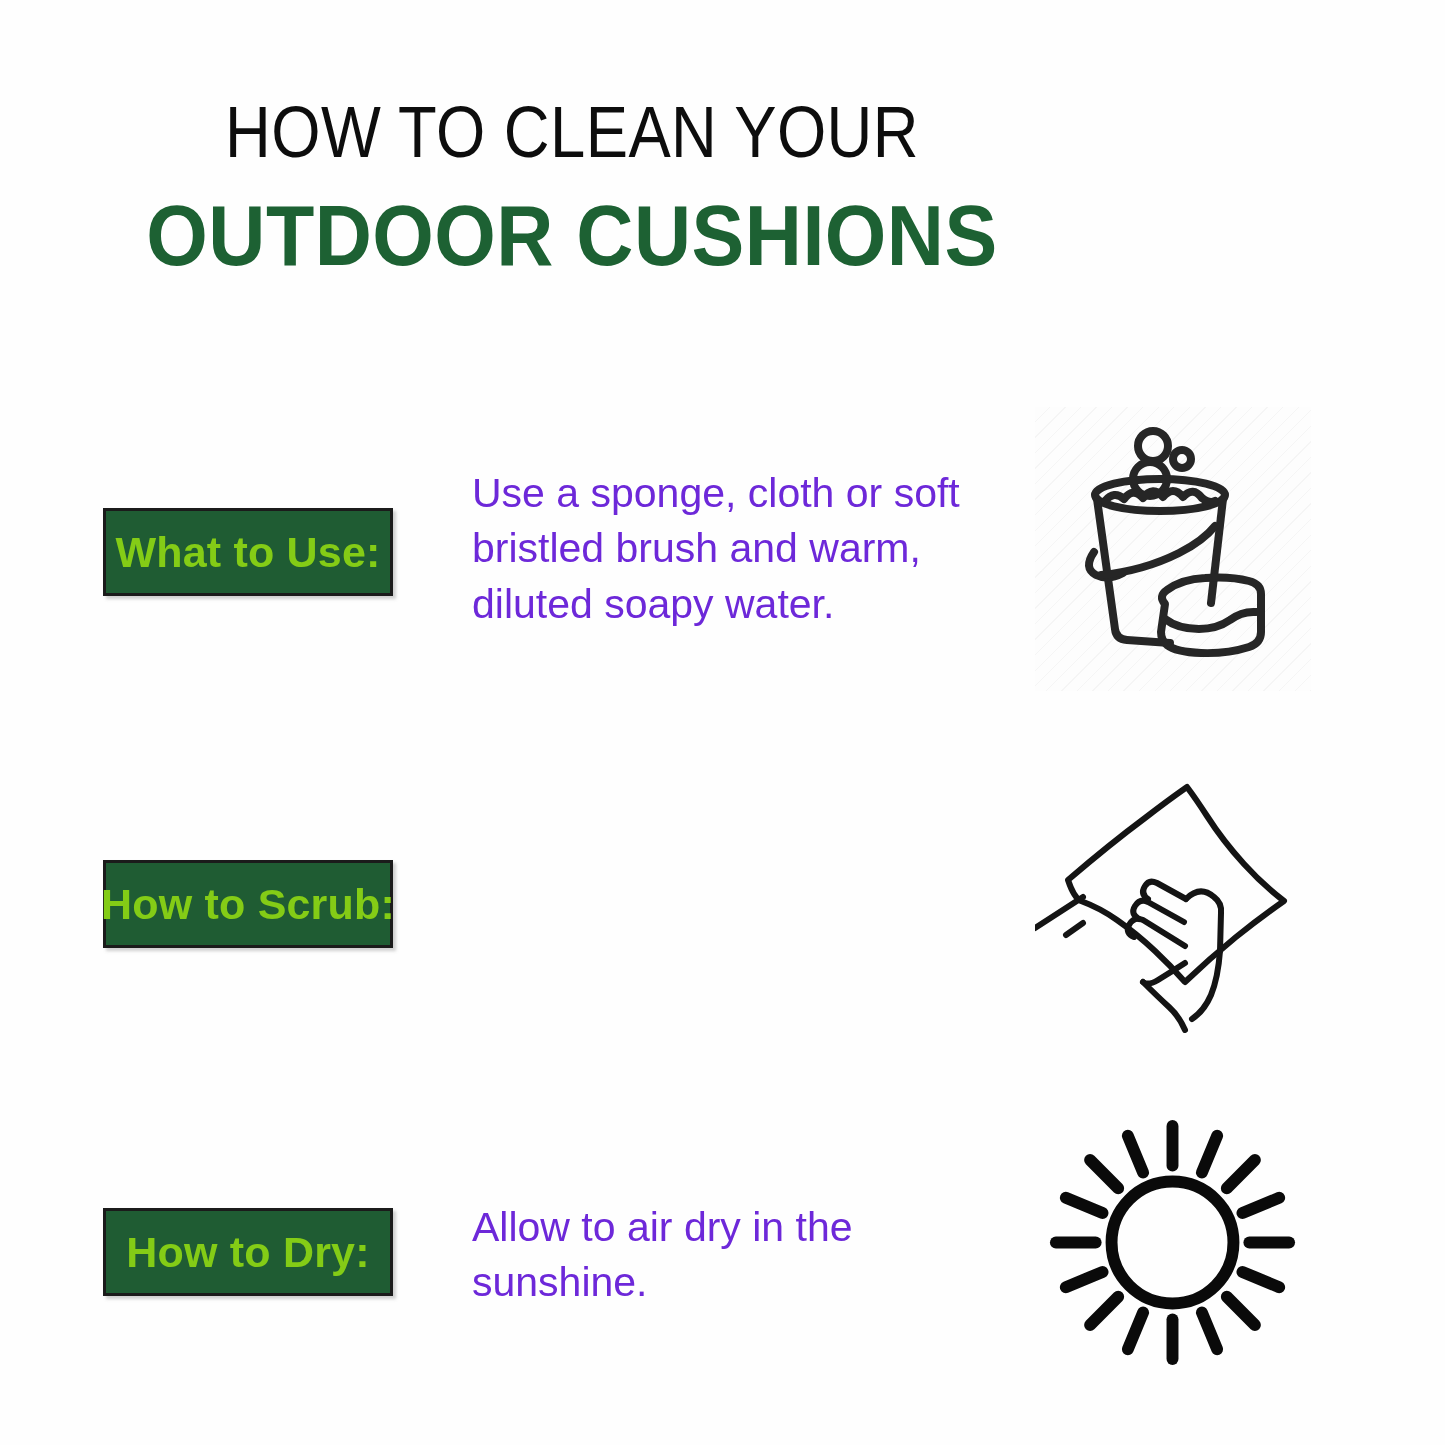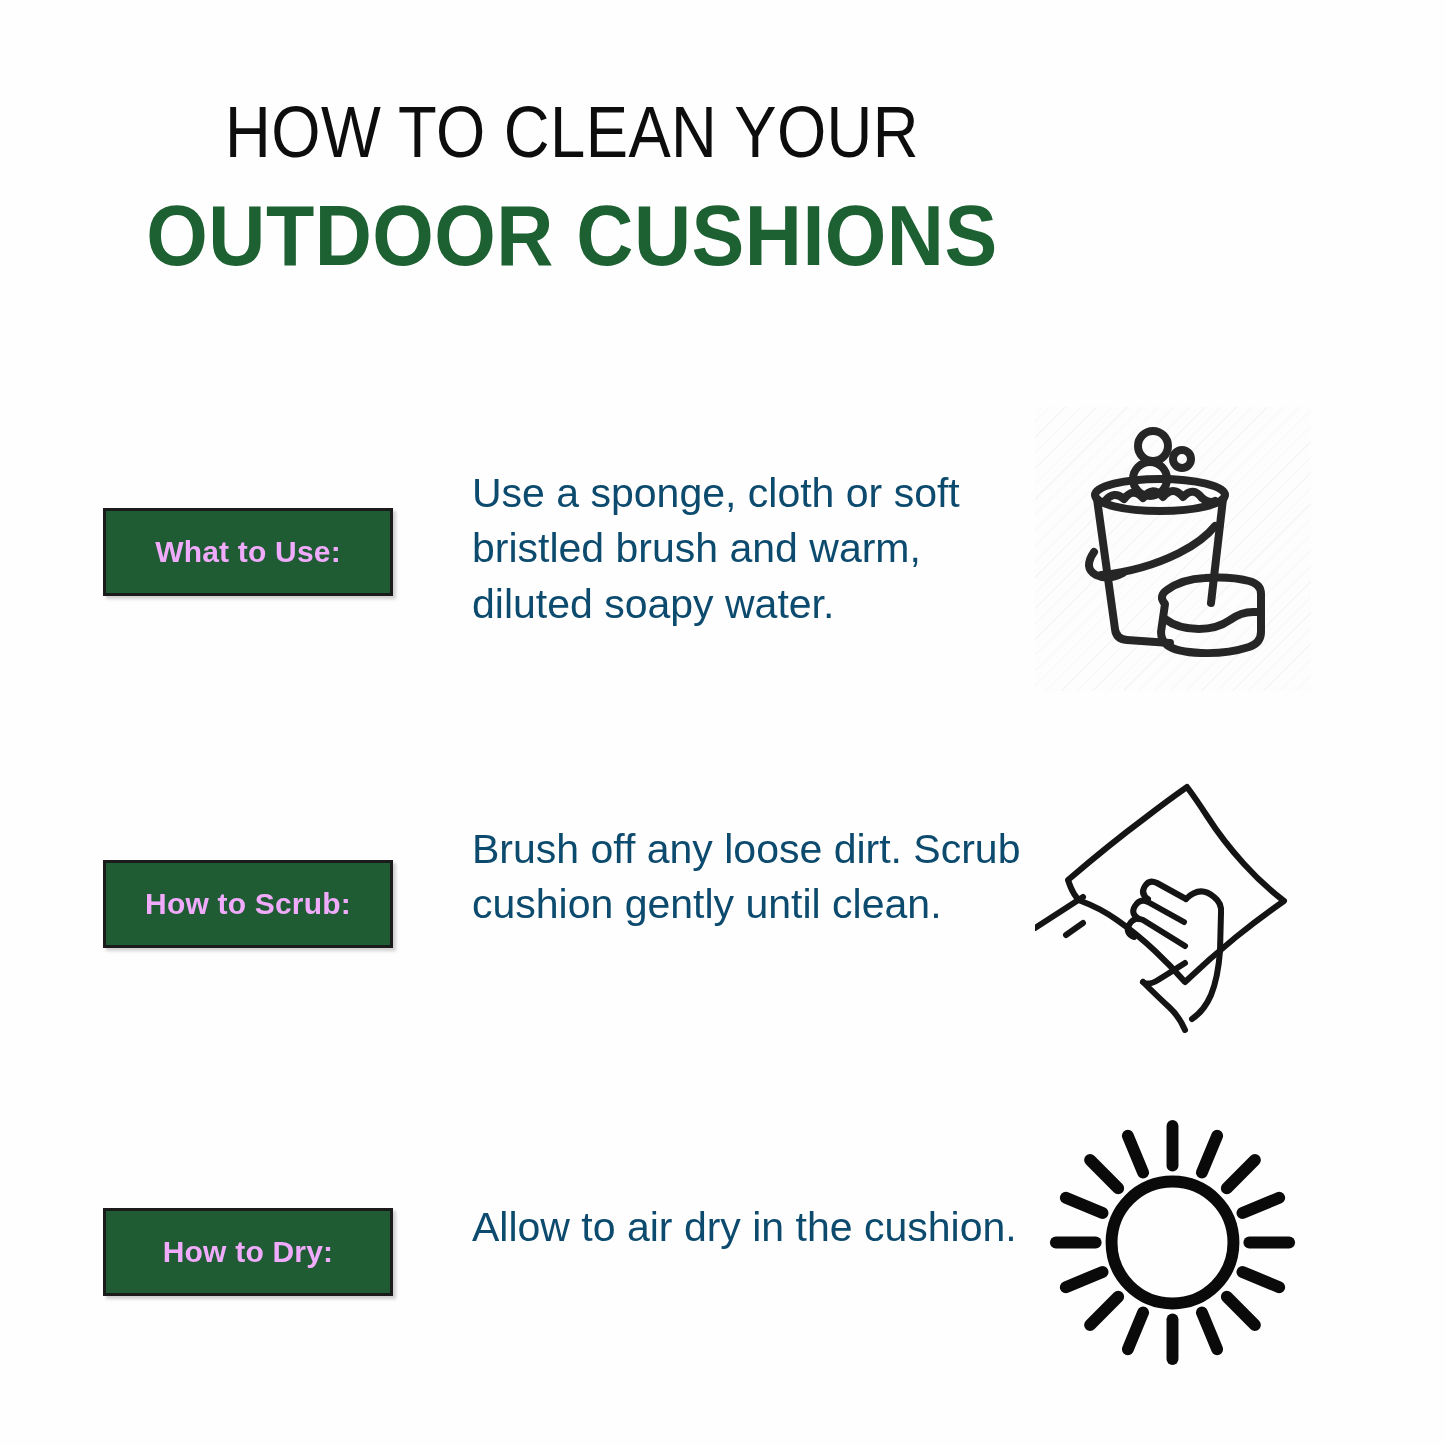--- a/index.html
+++ b/index.html
@@ -76,35 +76,35 @@
     box-shadow: 3px 3px 3px rgba(120,120,120,0.35);
     display: flex;
     align-items: center;
     justify-content: center;
   }
   #row-0 .label-box { top: 108px; }
   #row-1 .label-box { top: 100px; }
   #row-2 .label-box { top: 108px; align-items: center; }
 
   .label-text {
-    color: #f0abfc;
-    font-size: 30px;
+    color: #84cc16;
+    font-size: 43px;
     font-weight: 700;
     letter-spacing: 0.2px;
     white-space: nowrap;
     font-family: "Liberation Sans", sans-serif;
   }
 
   .body-text {
     position: absolute;
     left: 472px;
     width: 560px;
     font-size: 41px;
     line-height: 1.35;
-    color: #0c4a6e;
+    color: #6d28d9;
     font-weight: 400;
     font-family: "Liberation Sans", sans-serif;
   }
   #row-0 .body-text { top: 66px; }
   #row-1 .body-text { top: 62px; }
   #row-2 .body-text { top: 100px; }
 
   
   .icon-wrap {
     position: absolute;
@@ -179,21 +179,20 @@
       </svg>
     </div>
   </div>
 
   <div class="row" id="row-1">
 
     <div class="label-box">
       <span class="label-text">How to Scrub:</span>
     </div>
 
-    <div class="body-text">Brush off any loose dirt. Scrub cushion gently until clean.</div>
 
     <div class="icon-wrap" id="icon-cloth-wrap">
       <svg viewBox="0 0 270 270" xmlns="http://www.w3.org/2000/svg" fill="none" stroke="#141414" stroke-width="6" stroke-linecap="round" stroke-linejoin="round">
 
         <path d="M33 110 q42 -36 77 -62 q22 -17 42 -31
                  q9 12 20 29 q16 25 37 48 q19 21 40 37
                  q-23 16 -48 36 q-27 22 -51 45
                  q-14 -16 -30 -31 q-18 -17 -38 -31
                  q-17 -12 -36 -19 q-7 -3 -13 -21 z"></path>
 
@@ -211,21 +210,21 @@
       </svg>
     </div>
   </div>
 
   <div class="row" id="row-2">
 
     <div class="label-box">
       <span class="label-text">How to Dry:</span>
     </div>
 
-    <div class="body-text">Allow to air dry in the cushion.</div>
+    <div class="body-text">Allow to air dry in the sunshine.</div>
 
     <div class="icon-wrap" id="icon-sun-wrap">
       <svg viewBox="0 0 200 200" xmlns="http://www.w3.org/2000/svg" fill="none" stroke="#0a0a0a" stroke-width="9" stroke-linecap="round">
         <circle cx="100" cy="100" r="46"></circle>
         <g id="sun-rays">
           <line x1="100" y1="12" x2="100" y2="42"></line>
           <line x1="100" y1="158" x2="100" y2="188"></line>
           <line x1="12" y1="100" x2="42" y2="100"></line>
           <line x1="158" y1="100" x2="188" y2="100"></line>
 

